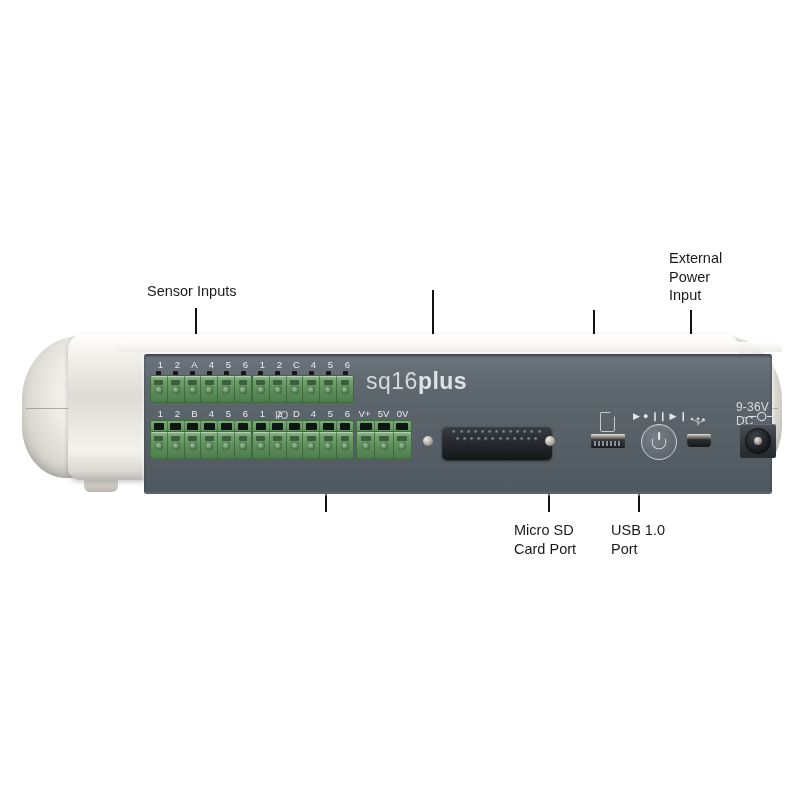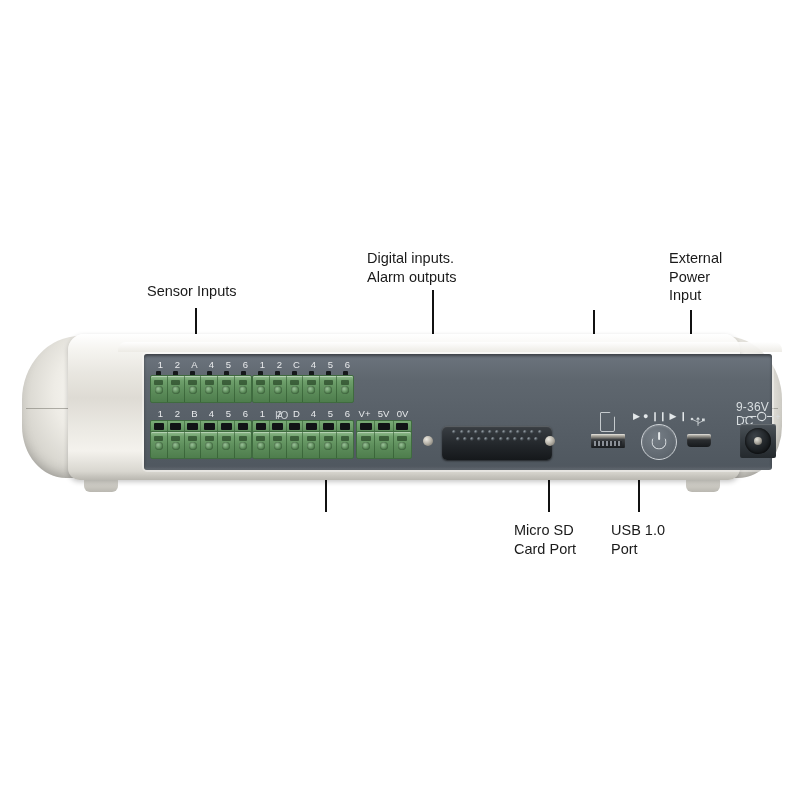--- a/index.html
+++ b/index.html
@@ -49,21 +49,21 @@
   #shell{
     position:absolute;left:46px;top:4px;width:672px;height:146px;
     border-radius:16px 16px 12px 12px;
     background:linear-gradient(180deg,
       #ffffff 0%, #f6f5f1 10%, #e9e7e1 26%, #dedbd4 44%,
       #eceae4 66%, #f4f2ed 80%, #d9d7d0 94%, #b9b7b0 100%);
     box-shadow:0 2px 5px rgba(0,0,0,.22);
   }
   
   #panel{
-    position:absolute;left:76px;top:20px;width:628px;height:116px;
+    position:absolute;left:76px;top:20px;width:628px;height:140px;
     background:linear-gradient(180deg,#6c747d 0%,#5f676f 22%,#575f67 60%,#4f575f 100%);
     border-radius:3px;
     box-shadow:
       inset 0 2px 3px rgba(0,0,0,.45),
       inset 0 -2px 3px rgba(255,255,255,.10),
       0 0 0 2px rgba(255,255,255,.35);
   }
   
   #bezel-top{
     position:absolute;left:50px;top:8px;width:664px;height:10px;
@@ -218,22 +218,20 @@
   }
 </style>
 </head>
 <body>
 
 <div id="stage">
 
   <div class="callout" style="left:147px;top:282px;">Sensor Inputs</div>
   <div class="lead" style="left:195px;top:308px;height:48px;"></div>
 
-  <div class="callout" style="left:367px;top:249px;">Digital inputs.
-Alarm outputs</div>
   <div class="lead" style="left:432px;top:290px;height:120px;"></div>
 
   <div class="lead" style="left:593px;top:310px;height:104px;"></div>
 
   <div class="callout" style="left:669px;top:249px;">External
 Power
 Input</div>
   <div class="lead" style="left:690px;top:310px;height:72px;"></div>
 
   <div class="lead" style="left:325px;top:462px;height:50px;"></div>
@@ -350,20 +348,23 @@
             <div class="gcell"></div>
             <div class="gcell"></div>
             <div class="gcell"></div>
         </div>
         <div class="greenblock" style="left:212px;top:77px;width:54px;height:26px;">
           <div class="gcell"></div>
             <div class="gcell"></div>
             <div class="gcell"></div>
         </div>
 
+        <div id="brand" style="left:222px;top:14px;">
+          <span class="light">sq16</span><span class="bold">plus</span>
+        </div>
 
         <div id="io-text" style="left:135px;top:0px;left:131px;top:56px;">I/O</div>
         <div class="smallscrew" style="left:279px;top:82px;"></div>
         <div id="db25" style="left:298px;top:72px;width:96px;height:26px;">
           <div class="drow">
             <div class="dpin"></div>
               <div class="dpin"></div>
               <div class="dpin"></div>
               <div class="dpin"></div>
               <div class="dpin"></div>

